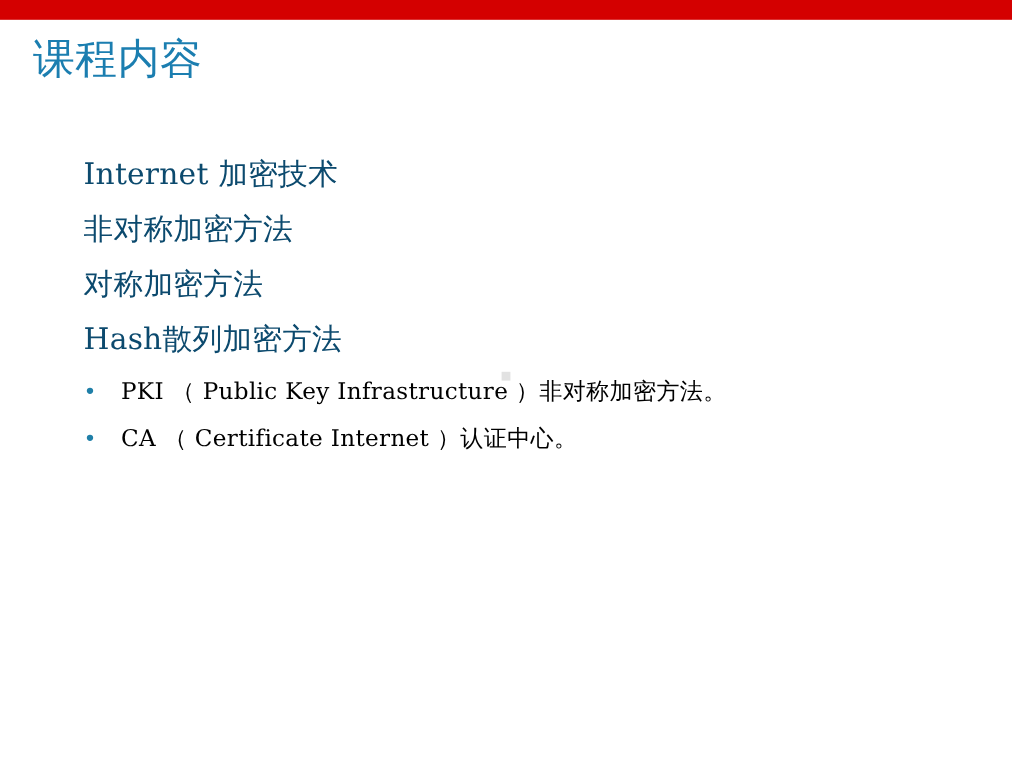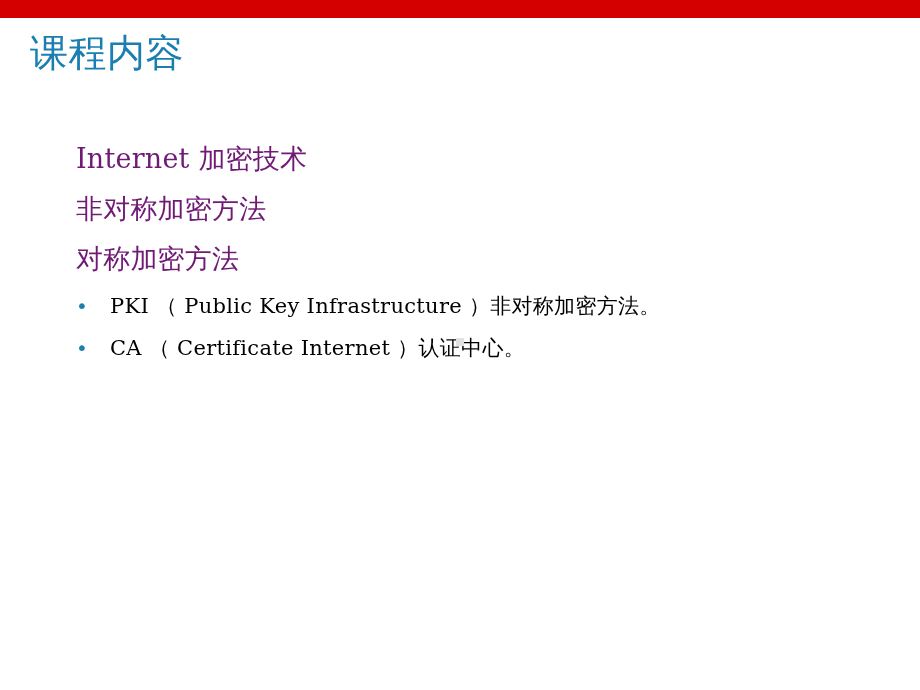--- a/index.html
+++ b/index.html
@@ -42,21 +42,21 @@
   .body-area {
     position: absolute;
     left: 76px;
     top: 134px;
     width: 820px;
   }
   .outline-line {
     font-family: "DejaVu Serif", "Liberation Serif", serif;
     font-size: 27px;
     line-height: 50px;
-    color: #701a75;
+    color: #0c4a6e;
     white-space: nowrap;
     letter-spacing: 0.2px;
   }
   .bullet-row {
     display: flex;
     align-items: baseline;
     margin-top: 2px;
     line-height: 40px;
     white-space: nowrap;
   }
@@ -94,20 +94,21 @@
   <div class="slide-title">课程内容</div>
 
   <div class="body-area">
 
     <div class="outline-line">Internet 加密技术</div>
 
     <div class="outline-line">非对称加密方法</div>
 
     <div class="outline-line">对称加密方法</div>
 
+    <div class="outline-line">Hash散列加密方法</div>
 
 
     <div class="bullet-row">
       <span class="bullet-dot">•</span>
       <span class="bullet-text">PKI （ Public Key Infrastructure ）非对称加密方法。</span>
     </div>
 
     <div class="bullet-row">
       <span class="bullet-dot">•</span>
       <span class="bullet-text">CA （ Certificate Internet ）认证中心。</span>

